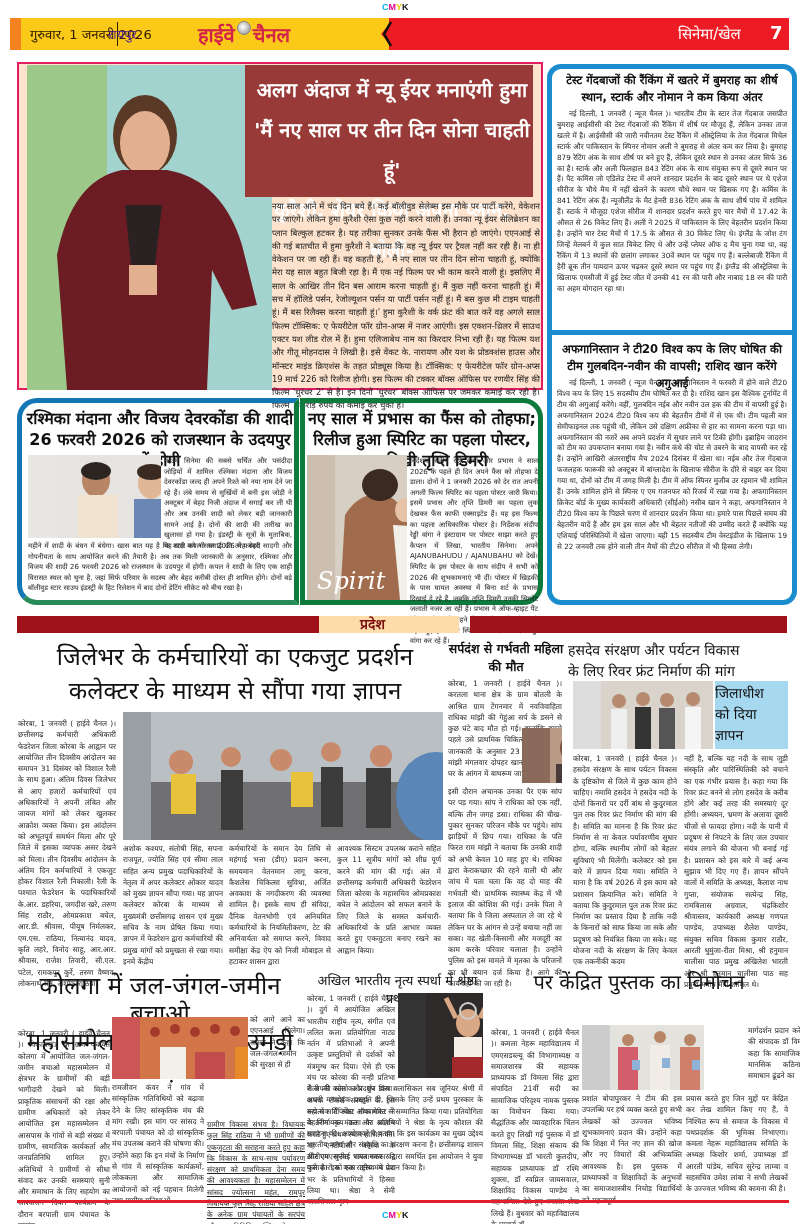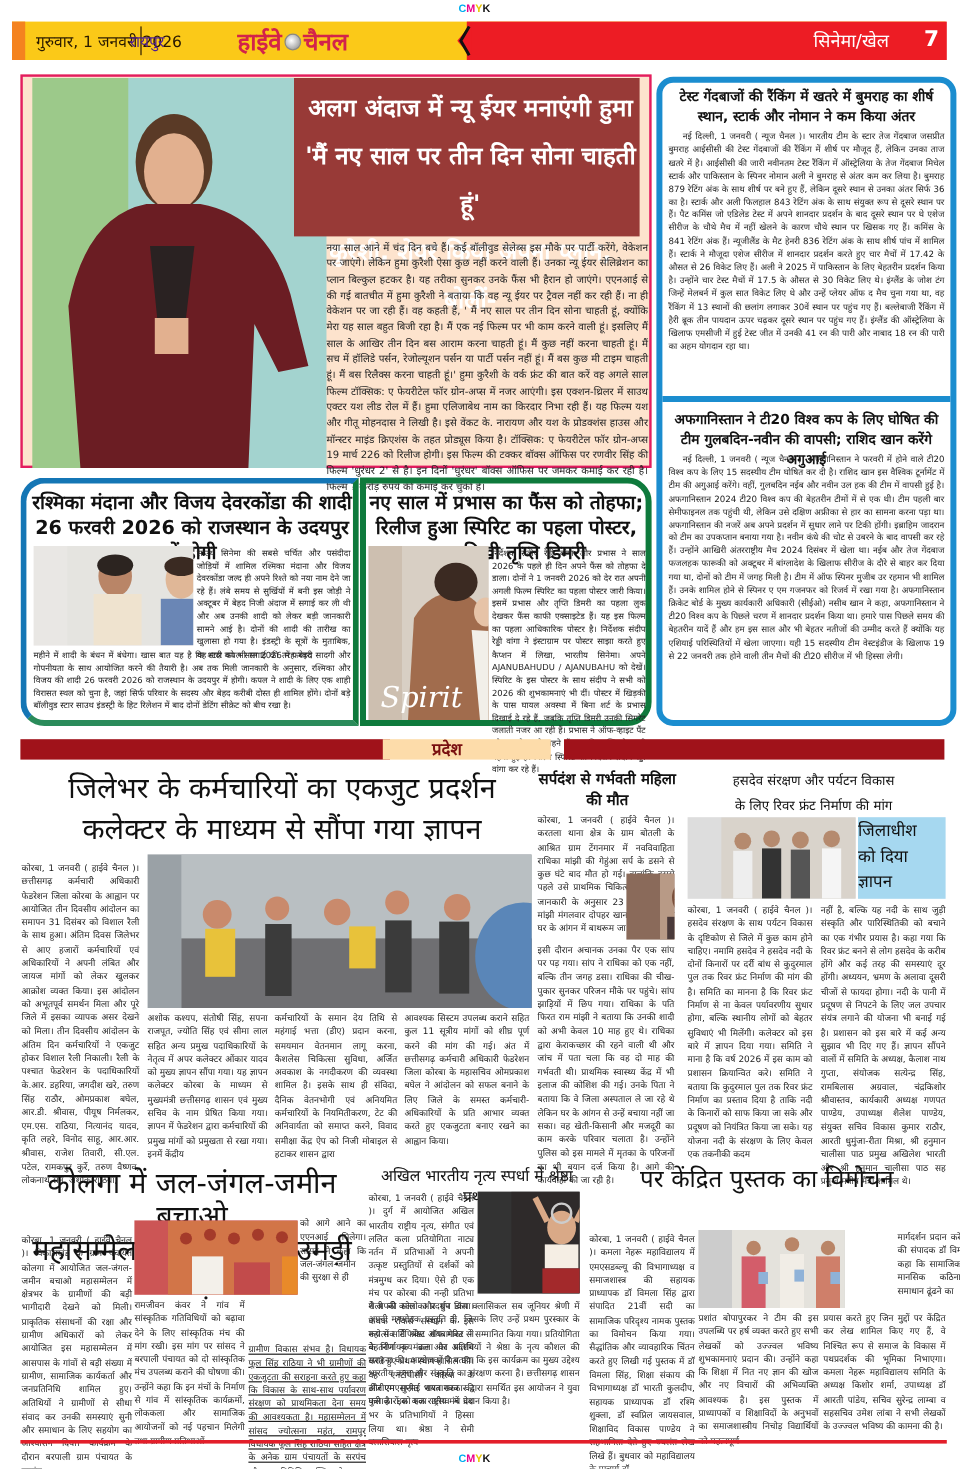--- a/index.html
+++ b/index.html
@@ -8,21 +8,21 @@
   .abs { position: absolute; }
   .cmyk { font-family: "Liberation Sans", sans-serif; font-size: 9px; font-weight: bold; letter-spacing: 0px; }
   .cmyk .c { color: #00aeef; } .cmyk .m { color: #ec008c; } .cmyk .y { color: #e6c300; } .cmyk .k { color: #111; }
 
   
   #masthead { left: 10px; top: 18px; width: 778px; height: 32px; background: #fbc918; }
   #mh-orange { left: 10px; top: 18px; width: 11px; height: 32px; background: #f4831f; }
   #mh-date { left: 30px; top: 25px; font-size: 13px; color: #2a1a00; }
   #mh-sep { left: 117px; top: 22px; width: 1px; height: 24px; background: #2a1a00; }
   #mh-city { left: 108px; top: 25px; font-size: 13px; color: #4c1d95; }
-  #mh-logo { left: 198px; top: 21px; font-size: 20px; font-weight: bold; color: #d3234a; display: flex; align-items: center; gap: 2px; }
+  #mh-logo { left: 198px; top: 21px; font-size: 20px; font-weight: bold; color: #d3234a; display: flex; gap: 2px; }
   #mh-logo .globe { display:inline-block; width: 14px; height: 14px; border-radius: 50%; background: radial-gradient(circle at 40% 40%, #fff, #aaa 70%); border: 1px solid #888; }
   #mh-chev { left: 381px; top: 20px; width: 12px; height: 28px; }
   #mh-section { left: 389px; top: 18px; width: 400px; height: 32px; background: #ed1c24; }
   #mh-section-label { left: 410px; top: 23px; font-size: 15px; color: #fff; }
   #mh-page { left: 472px; top: 22px; font-size: 18px; font-weight: bold; color: #fff; }
 
   
   #huma-box { left: 17px; top: 62px; width: 526px; height: 328px; border: 2px solid #e31c5f; background: #fde3cd; }
   #huma-photo { left: 27px; top: 65px; width: 245px; height: 325px; background: linear-gradient(90deg, #9ccb8a 0%, #a9d3b0 40%, #9fd0d0 100%); overflow: hidden; }
   #huma-headline-bg { left: 245px; top: 65px; width: 288px; height: 132px; background: #983a37; }
@@ -176,21 +176,21 @@
 <div class="photo" style="left:522px;top:728px;width:40px;height:55px;background:#8a6a5a;" title="राधिका मांझी">
   <svg width="40" height="55" viewBox="0 0 40 55">
       <rect width="40" height="55" fill="#b89a86"></rect>
       <ellipse cx="20" cy="20" rx="10" ry="13" fill="#7a4f3b"></ellipse>
       <ellipse cx="20" cy="22" rx="8" ry="10" fill="#c28f72"></ellipse>
       <rect x="6" y="36" width="28" height="19" fill="#4a3a3a"></rect>
     </svg>
 </div>
 <div class="col" style="left:448px;top:786px;width:114px;">इसी दौरान अचानक उनका पैर एक सांप पर पड़ गया। सांप ने राधिका को एक नहीं, बल्कि तीन जगह डसा। राधिका की चीख-पुकार सुनकर परिजन मौके पर पहुंचे। सांप झाड़ियों में छिप गया। राधिका के पति फिरत राम मांझी ने बताया कि उनकी शादी को अभी केवल 10 माह हुए थे। राधिका द्वारा केराकच्छार की रहने वाली थी और जांच में पता चला कि वह दो माह की गर्भवती थी। प्राथमिक स्वास्थ्य केंद्र में भी इलाज की कोशिश की गई। उनके पिता ने बताया कि वे जिला अस्पताल ले जा रहे थे लेकिन घर के आंगन से उन्हें बचाया नहीं जा सका। वह खेती-किसानी और मजदूरी का काम करके परिवार चलाता है। उन्होंने पुलिस को इस मामले में मृतका के परिजनों का भी बयान दर्ज किया है। आगे की कार्यवाही की जा रही है।</div>
 
-<div class="abs" style="left:568px;top:640px;width:220px;font-size:11px;line-height:21px;text-align:center;">
+<div class="abs" style="left:568px;top:640px;width:220px;font-size:14px;line-height:21px;">
   <div>हसदेव संरक्षण और पर्यटन विकास</div>
   <div>के लिए रिवर फ्रंट निर्माण की मांग</div>
 </div>
 <div class="photo" style="left:573px;top:681px;width:140px;height:68px;background:#ddd;" title="जिलाधीश को ज्ञापन देते समिति सदस्य">
   <svg width="140" height="68" viewBox="0 0 140 68">
     <rect width="140" height="68" fill="#d9d3cb"></rect>
     <g fill="#b58a6e">
         <circle cx="18" cy="20" r="7"></circle>
         <circle cx="42" cy="18" r="7"></circle>
         <circle cx="66" cy="19" r="7"></circle>

